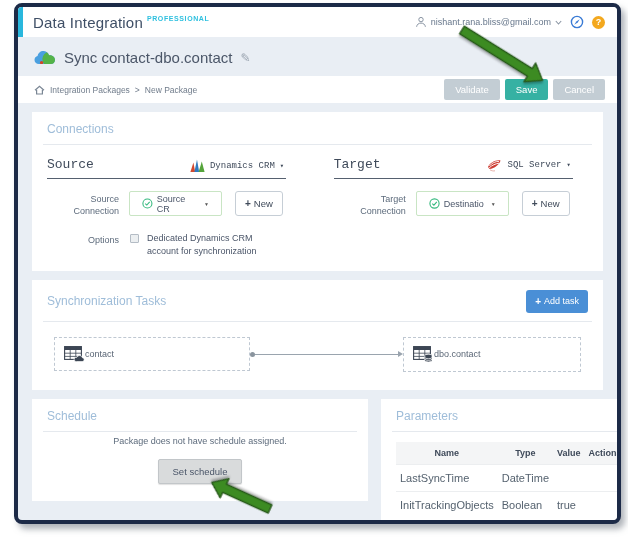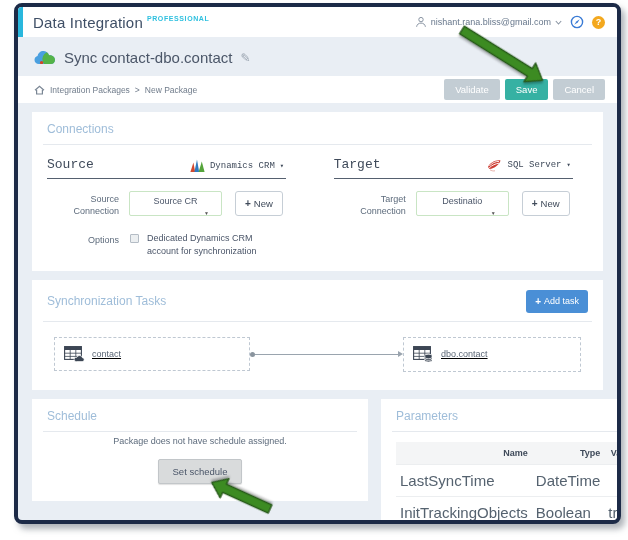--- a/index.html
+++ b/index.html
@@ -53,49 +53,49 @@
   
   .conn-cols { display: flex; }
   .conn-col { width: 47%; }
   .conn-col.src { margin-right: 6%; }
   .section-head { display: flex; align-items: flex-end; justify-content: space-between; border-bottom: 1px solid #55606f; padding: 12px 2px 6px 0; width: 94%; font-family: Liberation Mono, monospace; }
   .section-label { font-size: 13px; color: #3f4a5a; }
   .connector-pick { display: flex; align-items: center; gap: 5px; font-size: 9px; color: #3f4a5a; cursor: pointer; }
   .dd-caret { font-size: 7px; color: #3f4a5a; }
   .conn-row { display: flex; margin-top: 12px; }
   .conn-label { width: 72px; text-align: right; font-size: 9px; color: #5d6b7c; line-height: 1.3; padding-top: 3px; }
-  .select-box { margin-left: 10px; width: 93px; height: 25px; border: 1px solid #c9e5c4; border-radius: 2px; background: #fff; display: flex; align-items: center; gap: 4px; padding: 0 12px; font-size: 9px; color: #4a5568; cursor: pointer; flex-direction: column; }
+  .select-box { margin-left: 10px; width: 93px; height: 25px; border: 1px solid #c9e5c4; border-radius: 2px; background: #fff; display: flex; align-items: center; gap: 4px; padding: 0 12px; font-size: 9px; color: #4a5568; cursor: pointer; }
   .select-caret { margin-left: auto; font-size: 5px; color: #555; }
   .new-btn { margin-left: 13px; height: 25px; padding: 0 9px; background: #fff; border: 1px solid #c6ced6; border-radius: 3px; font-family: inherit; font-size: 9.5px; color: #3f4a5a; display: flex; align-items: center; gap: 3px; cursor: pointer; }
   .plus { font-weight: 700; font-size: 10px; }
   .opt-row { margin-top: 15px; align-items: flex-start; }
   .checkbox { width: 9px; height: 9px; border: 1px solid #b4bcc5; background: #eceff1; border-radius: 1px; margin: 2px 0 0 11px; flex: none; cursor: pointer; }
   .opt-text { font-size: 9px; color: #4a5568; width: 125px; line-height: 1.4; margin-left: 8px; }
   
   .title-flex { display: flex; align-items: center; }
   .add-task { margin-left: auto; background: #4a8fd6; border: none; border-radius: 3px; color: #fff; font-family: inherit; font-size: 9px; padding: 6px 9px; display: flex; gap: 3px; align-items: center; cursor: pointer; }
   .task-row { display: flex; align-items: center; margin: 15px 7px 5px; }
-  .task-box { border: 1px dashed #bfc8d2; display: flex; align-items: center; gap: 7px; padding: 8px 9px; cursor: pointer; background: #fff; text-decoration: underline; }
+  .task-box { border: 1px dashed #bfc8d2; display: flex; align-items: center; padding: 8px 9px; cursor: pointer; background: #fff; }
   .task-box.src-box { width: 196px; }
   .task-box.tgt-box { width: 178px; }
   .entity-name { font-size: 9px; color: #5a6675; }
   .link { flex: 1; display: flex; align-items: center; }
   .link-dot { width: 5px; height: 5px; border-radius: 50%; background: #8a949e; }
   .link-line { flex: 1; height: 1px; background: #9aa4ae; }
   .link-arrow { width: 0; height: 0; border-left: 5px solid #9aa4ae; border-top: 3.5px solid transparent; border-bottom: 3.5px solid transparent; }
   
   .bottom-row { display: flex; gap: 13px; align-items: flex-start; }
   .schedule-panel { flex: 0 0 336px; }
   .params-panel { flex: 1; }
   .sched-msg { text-align: center; font-size: 9px; color: #5d6b7c; margin-top: 4px; }
   .set-btn { display: block; margin: 13px auto 4px; padding: 6px 14px; background: #d9dbdc; border: 1px solid #c2c6c9; border-radius: 2px; font-family: inherit; font-size: 9.5px; color: #4a5568; box-shadow: 0 1px 1px rgba(0,0,0,.12); cursor: pointer; }
   
   .param-table { width: 100%; border-collapse: collapse; margin-top: 10px; }
-  .param-table th { background: #f4f5f6; text-align: right; font-size: 9px; color: #3f4a5a; padding: 6px 4px; font-weight: 700; }
-  .param-table td { font-size: 15px; color: #55626f; padding: 7px 4px; border-top: 1px solid #eceef0; }
+  .param-table th { background: #f4f5f6; text-align: center; font-size: 9px; color: #3f4a5a; padding: 6px 4px; font-weight: 700; }
+  .param-table td { font-size: 11px; color: #55626f; padding: 7px 4px; border-top: 1px solid #eceef0; }
   
   .arrows { position: absolute; left: 0; top: 0; width: 628px; height: 540px; pointer-events: none; z-index: 40; }
   .arrow-path { fill: #3c8b22; stroke: #27591a; stroke-width: 1.4; stroke-linejoin: round; filter: drop-shadow(1px 2px 1px rgba(0,0,0,.28)); }
 </style>
 </head>
 <body>
 
 <div class="frame">
 
   <div class="header">

